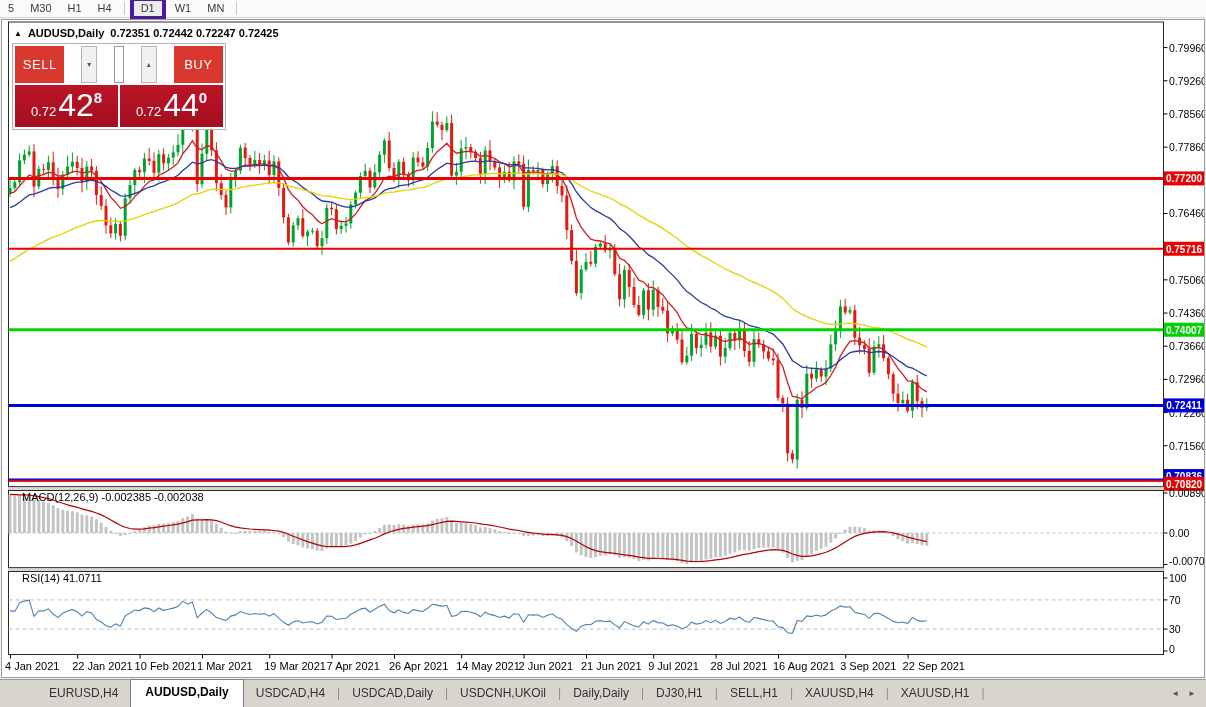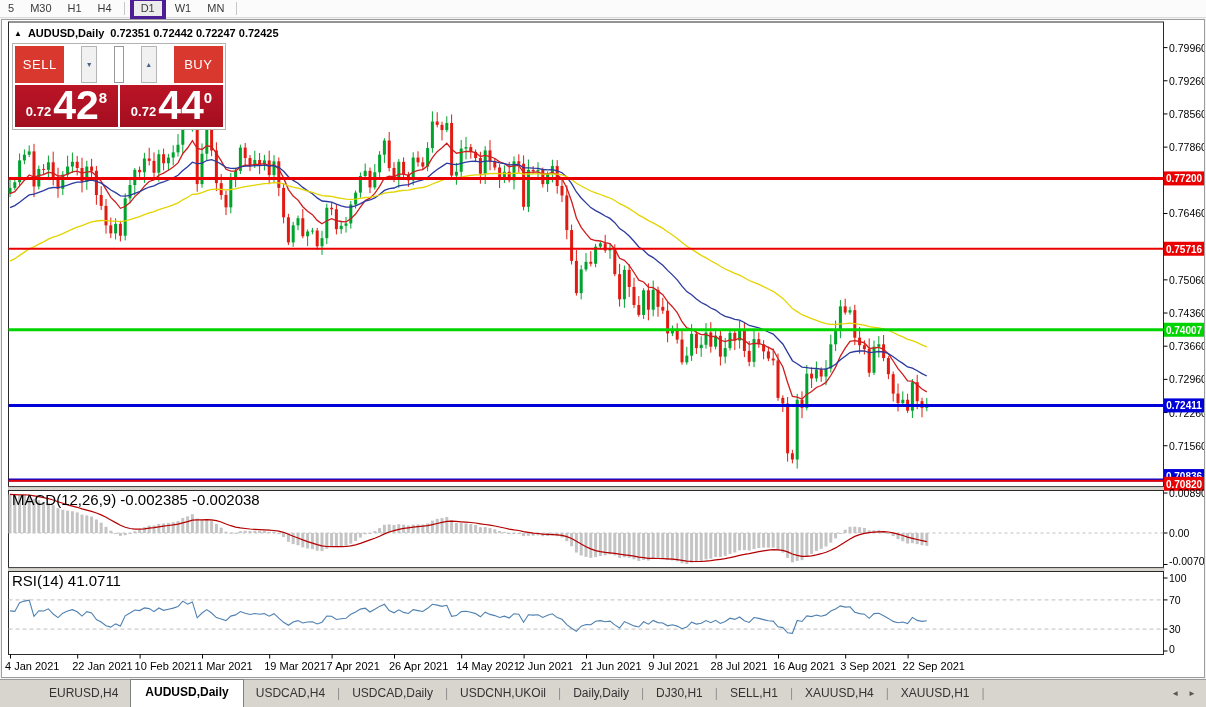--- a/index.html
+++ b/index.html
@@ -24,25 +24,25 @@
 #prow1{display:flex;height:37px;gap:17px}
 .obtn{width:51px;background:#d8382e;color:#fff;font-size:13px;display:flex;align-items:center;
   justify-content:center;letter-spacing:.5px}
 .spin{width:16px;background:#f1f1f1;border:1px solid #b5b5b5;color:#4a618e;font-size:7px;
   display:flex;align-items:center;justify-content:center}
 #vol{flex:1;border:1px solid #999;font-size:13px;text-align:right;padding-right:8px;color:#be185d;
   font-family:"Liberation Sans",sans-serif;outline:none;min-width:0}
 #prow2{display:flex;gap:2px;margin-top:2px;height:42px}
 .tile{flex:1;background:linear-gradient(#bb1527,#a30e1f);color:#fff;display:flex;
   justify-content:center;padding:2px 0 3px}
-.tp{font-size:13px;font-weight:bold;align-self:flex-end;margin:0 2px 5px 0}
-.tb{font-size:41px;font-weight:bold;line-height:37px}
+.tp{font-size:13px;font-weight:normal;align-self:flex-end;margin:0 2px 5px 0}
+.tb{font-size:32px;font-weight:normal;line-height:37px}
 .ts{font-size:15px;font-weight:bold;align-self:flex-start;margin-top:2px}
 
-.indlabel{position:absolute;left:10px;font-size:15px;color:#000;white-space:nowrap}
+.indlabel{position:absolute;left:20px;font-size:11px;color:#000;white-space:nowrap}
 
 #tabbar{position:absolute;bottom:0;left:0;width:1206px;height:28px;background:#d8d5ce;
   border-top:1px solid #9a9a9a;display:flex;align-items:flex-end;font-size:12px;color:#333}
 #tabbar-tabs{display:flex;align-items:flex-end;padding-left:38px;height:100%}
 .tab{padding:18px 11px 7px;white-space:nowrap;cursor:default}
 .tab.active{background:#fff;border:1px solid #808080;border-bottom:none;font-weight:bold;
   color:#000;padding:5px 14px 8px;margin:0 1px}
 .tsep{color:#8f8f8f;padding:0 1px 7px}
 #tabarrows{margin-left:auto;padding:0 10px 9px;color:#555;font-size:8px;display:flex;gap:9px}
 svg text{font-family:"Liberation Sans",sans-serif}

